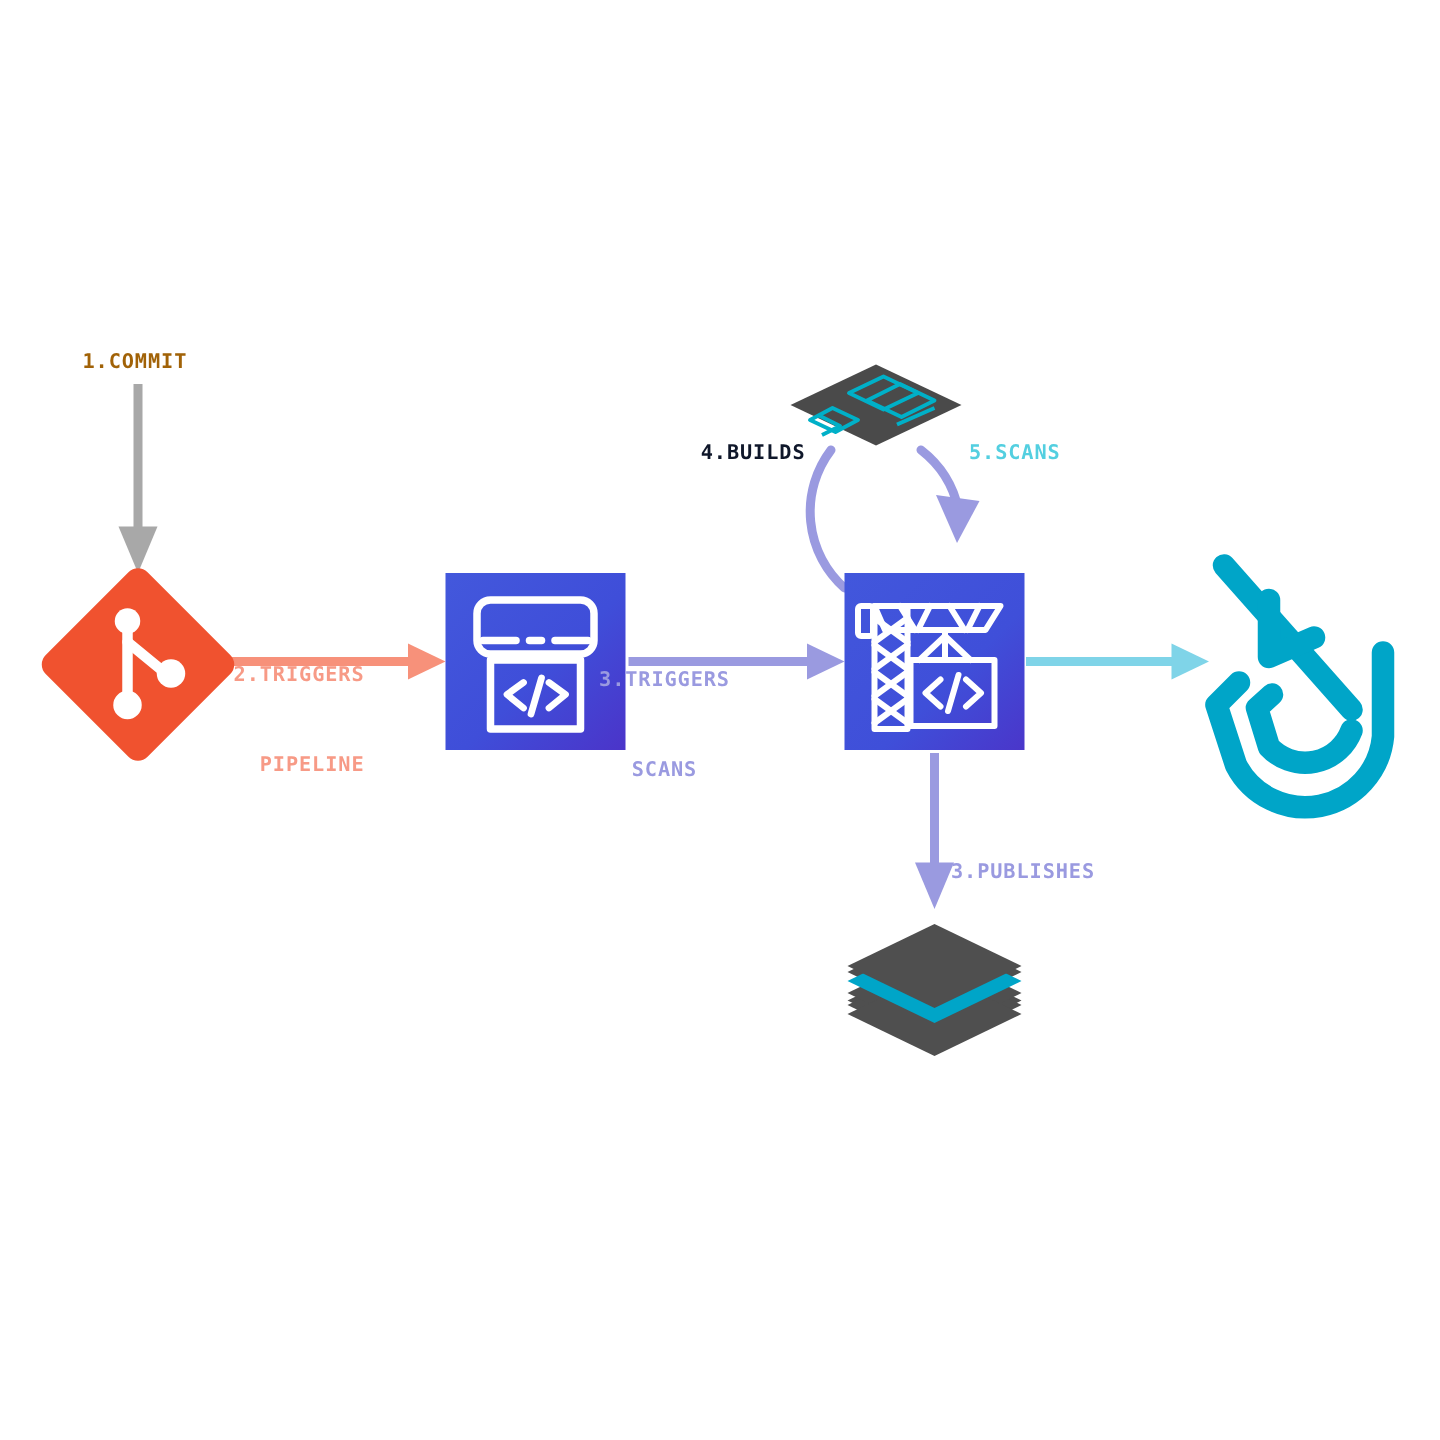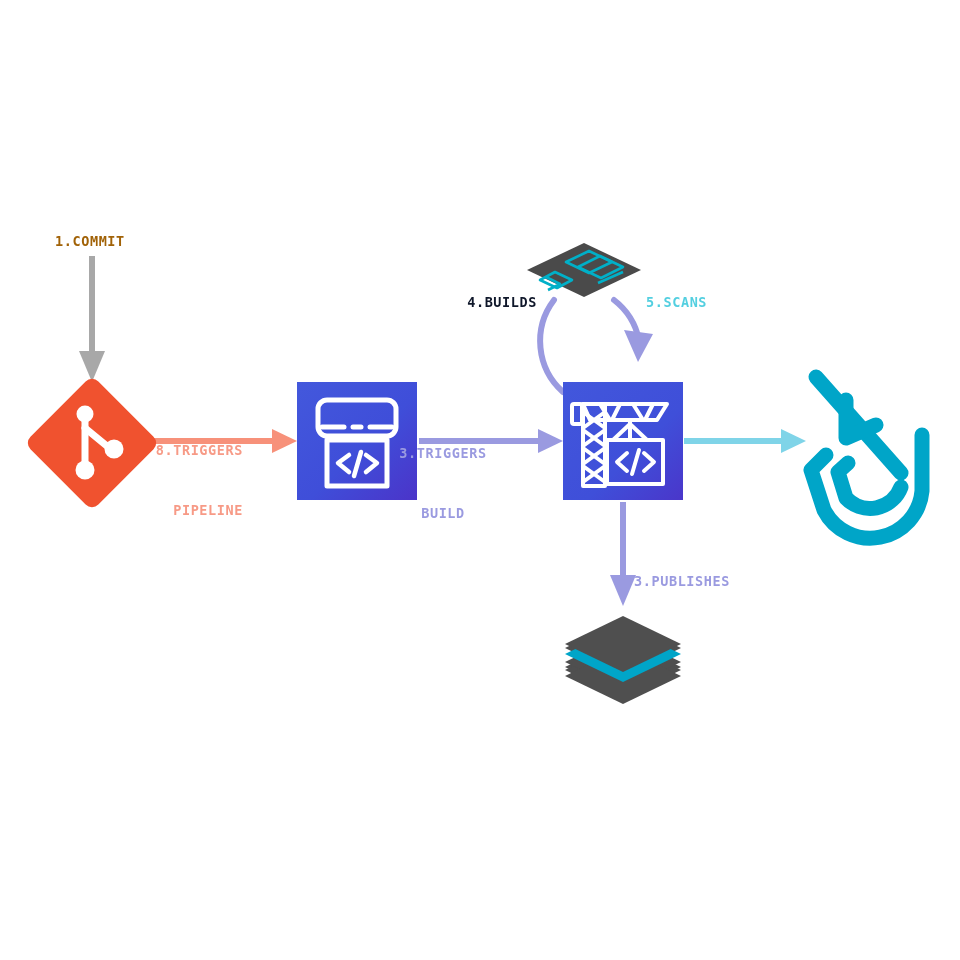--- a/index.html
+++ b/index.html
@@ -152,27 +152,27 @@
       <path d="M 816,377 L 901,473"></path>
       <path d="M 846,400 L 846,438 L 876,425"></path>
       <path d="M 826,455 L 811,470 L 824,510 A 52,52 0 0 0 922,491 L 922,435"></path>
       <path d="M 848,463 L 838,472 L 846,498 A 33,33 0 0 0 901,487"></path>
     </g>
   </svg>
 
   <div class="lbl l" style="left:55px;top:231px;color:#a16207;">1.COMMIT</div>
 
   <div class="lbl r" style="left:103px;top:400px;width:140px;color:#f79a86;">
-    <div>8.TRIGGERS</div>
+    <div>2.TRIGGERS</div>
     <div>PIPELINE</div>
   </div>
 
   <div class="lbl r" style="left:373px;top:403px;width:140px;color:#9a9ae0;text-align:center;">
     <div>3.TRIGGERS</div>
-    <div>BUILD</div>
+    <div>SCANS</div>
   </div>
 
   <div class="lbl r" style="left:437px;top:292px;width:100px;color:#0f172a;">4.BUILDS</div>
 
   <div class="lbl l" style="left:622px;top:292px;color:#53cfe0;margin-left:24px;">5.SCANS</div>
 
 
   <div class="lbl l" style="left:634px;top:571px;color:#9a9ae0;">3.PUBLISHES</div>
 
 </div>

